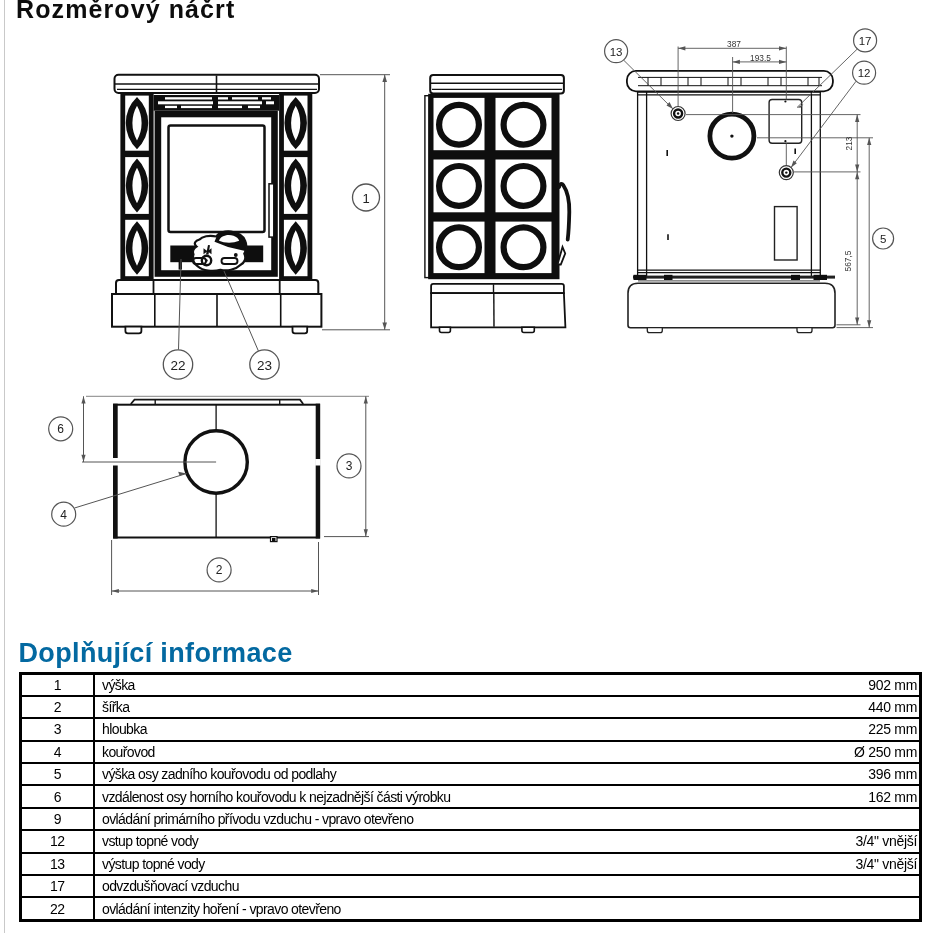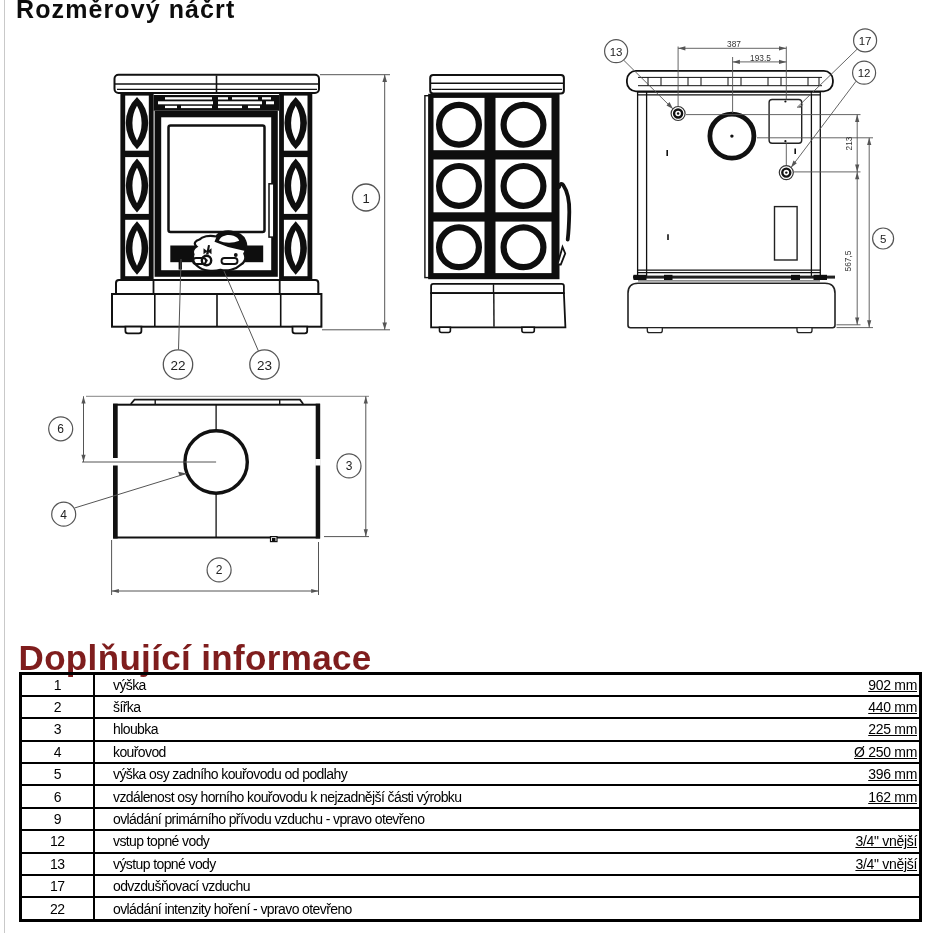--- a/index.html
+++ b/index.html
@@ -1,24 +1,24 @@
 <!DOCTYPE html>
 <html><head>
 <meta charset="utf-8">
 <style>
 html,body{margin:0;padding:0;background:#fff;}
 body{width:935px;height:933px;position:relative;font-family:"Liberation Sans",sans-serif;overflow:hidden;}
 #t1{position:absolute;left:16px;top:-3px;font-size:25px;font-weight:bold;color:#0d0d0d;line-height:1;white-space:nowrap;letter-spacing:1.1px;}
-#t2{position:absolute;left:18.5px;top:640px;font-size:35px;font-weight:bold;color:#7f1d1d;line-height:1;white-space:nowrap;letter-spacing:0.35px;}
+#t2{position:absolute;left:18.5px;top:640px;font-size:27px;font-weight:bold;color:#0369a1;line-height:1;white-space:nowrap;letter-spacing:0.35px;}
 #leftline{position:absolute;left:4px;top:0;width:1px;height:933px;background:#c9c9c9;}
 table{position:absolute;left:18.5px;top:671.5px;width:903px;border-collapse:collapse;table-layout:fixed;border:3px solid #000;}
 td{border:2px solid #000;height:20.4px;font-size:14px;letter-spacing:-0.6px;color:#000;padding:0;vertical-align:middle;}
 td.n{width:71.5px;text-align:center;}
-td.d{padding-left:18px;position:relative;}
-td.d span{position:absolute;right:1.5px;top:50%;transform:translateY(-50%);letter-spacing:-0.3px;text-decoration:underline;}
+td.d{padding-left:7px;position:relative;}
+td.d span{position:absolute;right:1.5px;top:50%;transform:translateY(-50%);letter-spacing:-0.3px;}
 svg{position:absolute;left:0;top:0;}
 </style>
 </head>
 <body>
 <div id="leftline"></div>
 <div id="t1">Rozměrový náčrt</div>
 <svg width="935" height="640" viewBox="0 0 935 640">
 <g id="front">
 
 <rect x="114.5" y="74.7" width="204.5" height="18.3" rx="4" fill="#fff" stroke="#111" stroke-width="2"></rect>

